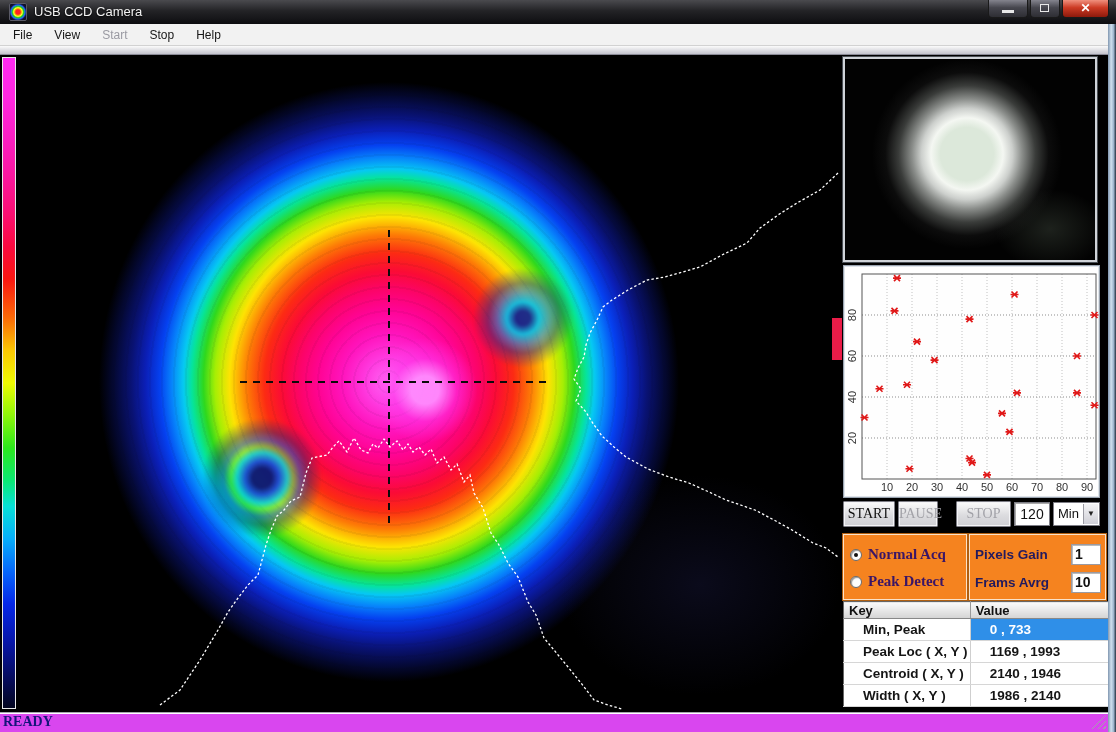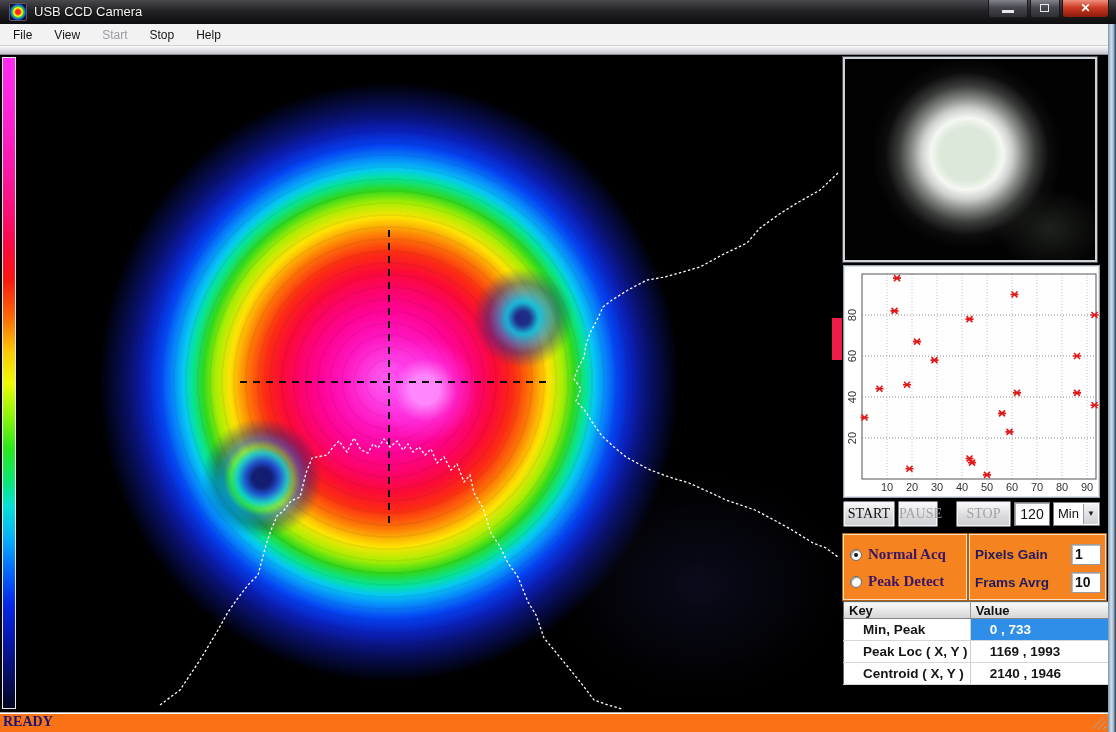--- a/index.html
+++ b/index.html
@@ -101,21 +101,21 @@
     background:#fff; border:1px solid #666; font-size:13.5px; }
   .stats th { height:17px; background:linear-gradient(#fbfbfb,#d4d4d4); font-size:13px; color:#111;
     text-align:left; padding-left:5px; border-right:1px solid #999; border-bottom:1px solid #888; font-weight:bold; }
   .stats td { height:22px; padding-left:19px; border-right:1px solid #cfcfcf; border-bottom:1px solid #d6d6d6;
     font-weight:bold; color:#151515; }
   .stats td.k { width:127px; }
   .stats td.v { width:139px; }
   .stats td.v.hl { background:#2f8fe8; color:#fff; }
 
   
-  .statusbar { position:absolute; left:0; top:712px; width:1116px; height:20px; background:#f97316;
+  .statusbar { position:absolute; left:0; top:712px; width:1116px; height:20px; background:#d946ef;
     border-top:1px solid #a8a8b0; box-shadow:0 1px 0 #fff inset; z-index:15; }
   .status-text { position:absolute; left:3px; top:1px; font-family:"Liberation Serif",serif; font-weight:bold;
     font-size:14px; color:#15157a; }
   .right-strip { position:absolute; left:1108px; top:24px; width:8px; height:708px; z-index:20;
     background:linear-gradient(to right, #8096b0, #cfe0ee 40%, #9db4cc 70%, #22303f); }
   .grip { position:absolute; left:1090px; top:715px; width:16px; height:14px; z-index:16;
     background:repeating-linear-gradient(135deg, transparent 0 3px, #a2a2ac 3px 4px);
     clip-path:polygon(100% 0, 100% 100%, 0 100%); }
 </style>
 </head>
@@ -258,20 +258,24 @@
           <td class="v hl">0 , 733</td>
         </tr>
         <tr>
           <td class="k">Peak Loc ( X, Y )</td>
           <td class="v">1169 , 1993</td>
         </tr>
         <tr>
           <td class="k">Centroid ( X, Y )</td>
           <td class="v">2140 , 1946</td>
         </tr>
+        <tr>
+          <td class="k">Width ( X, Y )</td>
+          <td class="v">1986 , 2140</td>
+        </tr>
       </tbody>
   </table>
 
   <div class="statusbar">
     <span class="status-text">READY</span>
   </div>
   <div class="right-strip"></div>
   <div class="grip"></div>
 
 </div>

